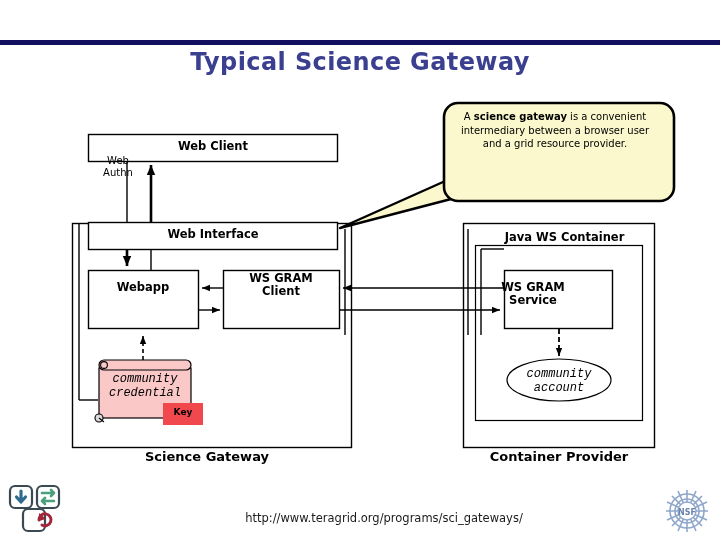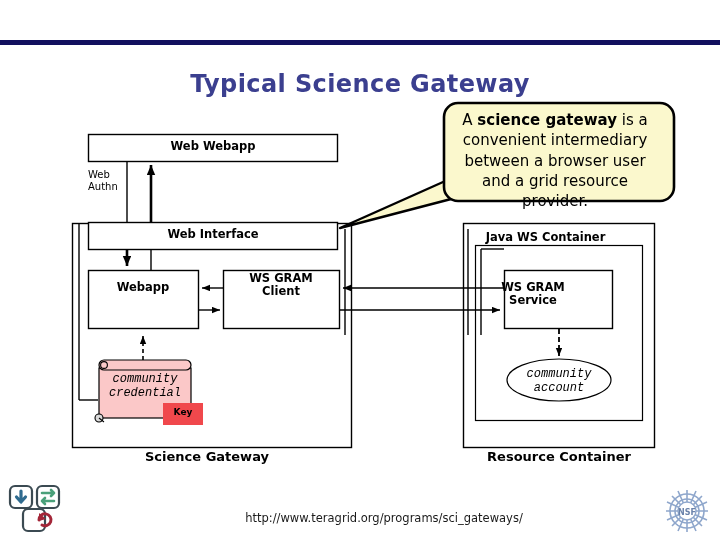--- a/index.html
+++ b/index.html
@@ -27,21 +27,21 @@
     left: 0;
     top: 40px;
     width: 720px;
     height: 5px;
     background: #12105e;
   }
   
   .slide-title {
     position: absolute;
     left: 0;
-    top: 70px;
+    top: 48px;
     width: 720px;
     text-align: center;
     font-size: 24px;
     font-weight: bold;
     color: #3b3f8f;
     letter-spacing: 0.4px;
     font-family: "DejaVu Sans", sans-serif;
   }
 
   
@@ -82,40 +82,40 @@
     font-family: Liberation Mono, monospace;
   }
   .lbl-key {
     font-size: 9px;
     font-weight: bold;
     color: #000;
   }
 
   
   #web-browser-label   { left: 88px;  top: 140px; width: 250px; }
-  #web-authn-label     { left: 88px;  top: 169px; width: 60px; }
+  #web-authn-label     { left: 88px;  top: 155px; width: 60px; text-align: center; }
   #web-interface-label { left: 88px;  top: 228px; width: 250px; }
   #webapp-label        { left: 88px;  top: 281px; width: 110px; }
   #wsgram-client-label { left: 223px; top: 272px; width: 116px; }
   #science-gw-label    { left: 72px;  top: 450px; width: 270px; }
-  #java-container-label{ left: 463px; top: 231px; width: 165px; }
+  #java-container-label{ left: 482px; top: 231px; width: 165px; }
   #wsgram-svc-label    { left: 480px; top: 281px; width: 106px; }
   #community-acct-label{ left: 513px; top: 368px; width: 92px; }
   #resource-prov-label { left: 463px; top: 450px; width: 192px; }
   #community-cred-label{ left: 100px; top: 373px; width: 90px; }
   #key-label           { left: 166px; top: 407px; width: 34px; text-align:center; }
 
   
   .callout-text {
     position: absolute;
     left: 451px;
     top: 110px;
     width: 208px;
     font-family: "DejaVu Sans", sans-serif;
-    font-size: 15px;
+    font-size: 10px;
     line-height: 1.35;
     text-align: center;
     color: #000;
   }
   .callout-text b { font-weight: bold; }
 
   
   .footer-url {
     position: absolute;
     left: 0;
@@ -217,21 +217,21 @@
 
     <line x1="559" y1="329" x2="559" y2="356" stroke="#000" stroke-width="1.8" stroke-dasharray="5,3" marker-end="url(#ah)"></line>
 
     <g>
 
       <path d="M 452,178 L 340,228 L 455,198 Z" fill="#fbf8cd" stroke="#000" stroke-width="2.4" stroke-linejoin="round"></path>
       <rect x="444" y="103" width="230" height="98" rx="14" ry="14" fill="#fbf8cd" stroke="#000" stroke-width="2.6"></rect>
     </g>
   </svg>
 
-  <div class="lbl lbl-box" id="web-browser-label">Web Webapp</div>
+  <div class="lbl lbl-box" id="web-browser-label">Web Client</div>
 
   <div class="lbl lbl-small" id="web-authn-label">Web
 Authn</div>
 
   <div class="lbl lbl-box" id="web-interface-label">Web Interface</div>
 
   <div class="lbl lbl-box" id="webapp-label">Webapp</div>
 
   <div class="lbl lbl-box" id="wsgram-client-label">WS GRAM
 Client</div>
@@ -243,21 +243,21 @@
 
   <div class="lbl lbl-group" id="science-gw-label">Science Gateway</div>
 
   <div class="lbl lbl-box" id="java-container-label">Java WS Container</div>
 
   <div class="lbl lbl-box" id="wsgram-svc-label">WS GRAM Service</div>
 
   <div class="lbl lbl-italic" id="community-acct-label">community
 account</div>
 
-  <div class="lbl lbl-group" id="resource-prov-label">Resource Container</div>
+  <div class="lbl lbl-group" id="resource-prov-label">Container Provider</div>
 
   <div class="callout-text"><span>A </span><b>science gateway</b><span> is a convenient intermediary between a browser user and a grid resource provider.</span></div>
 
   <svg class="logo-teragrid" viewBox="0 0 60 54" xmlns="http://www.w3.org/2000/svg">
     <g stroke="#3b4a52" stroke-width="2.2" fill="#ffffff">
       <rect x="4" y="4" width="22" height="22" rx="5" ry="5"></rect>
       <rect x="31" y="4" width="22" height="22" rx="5" ry="5"></rect>
       <rect x="17" y="27" width="22" height="22" rx="5" ry="5"></rect>
     </g>
     <path d="M15 9 L15 18 M10.5 15 L15 20 L19.5 15" stroke="#2f6b8f" stroke-width="3.2" fill="none" stroke-linecap="round" stroke-linejoin="round"></path>

